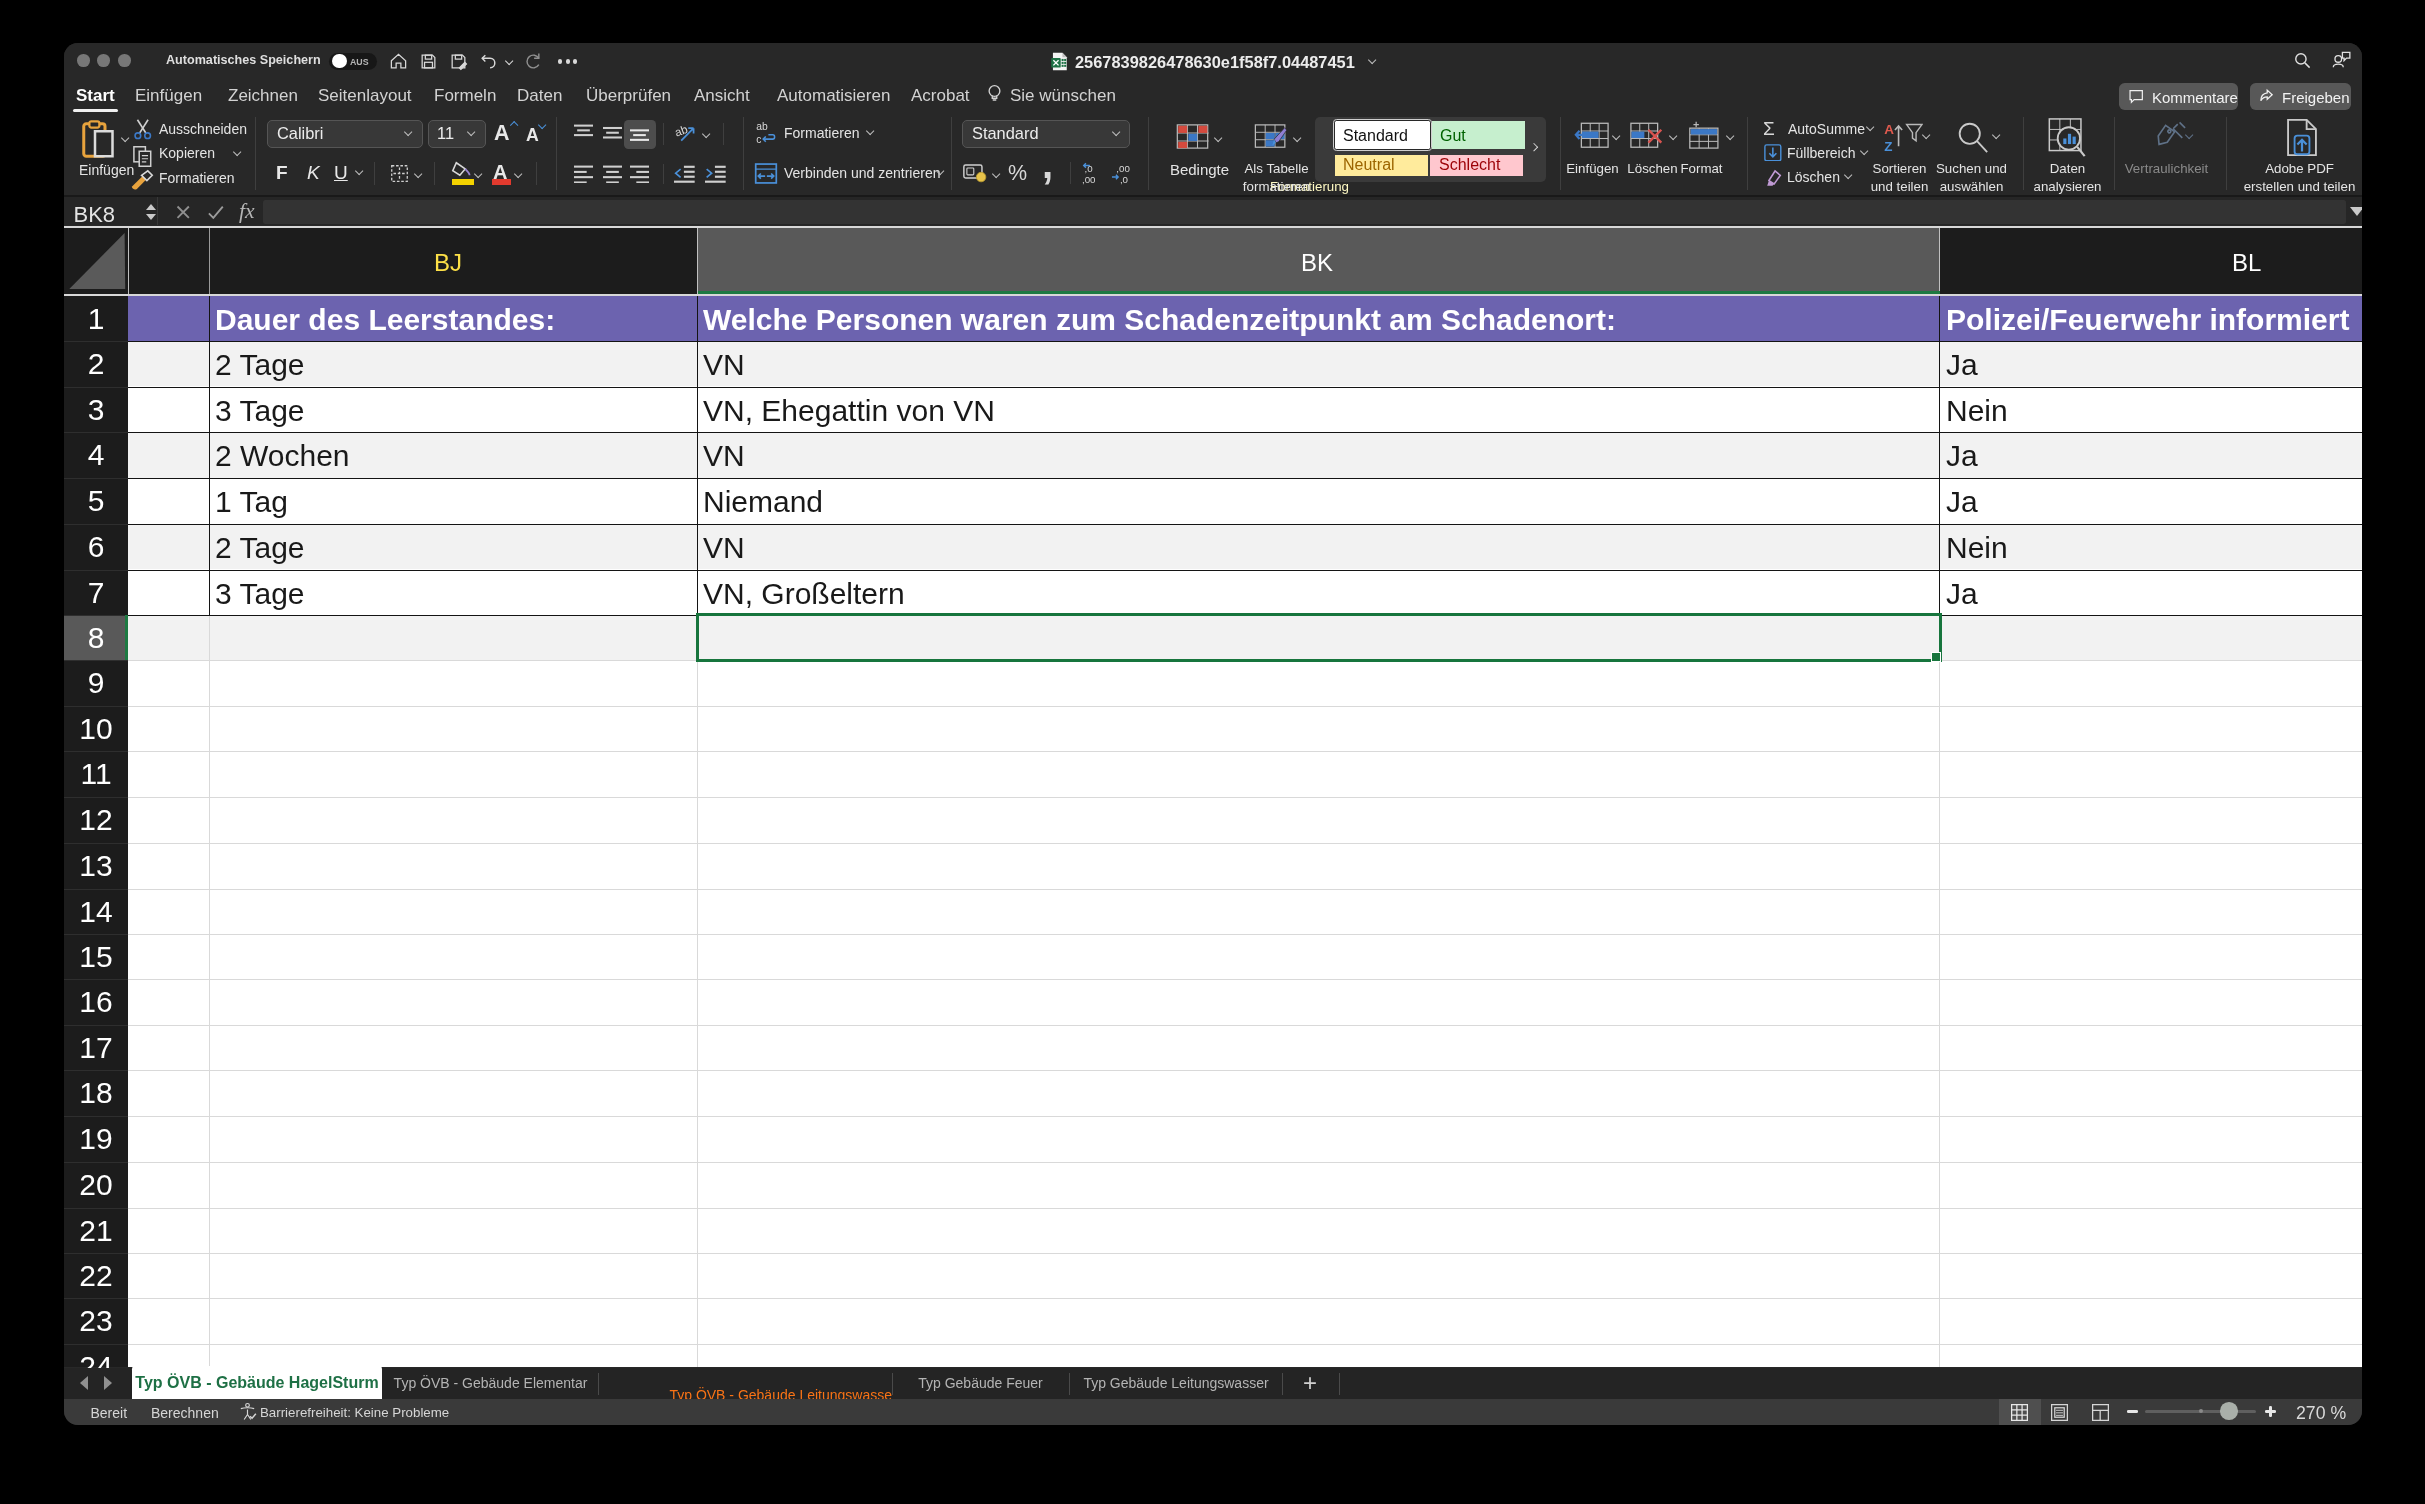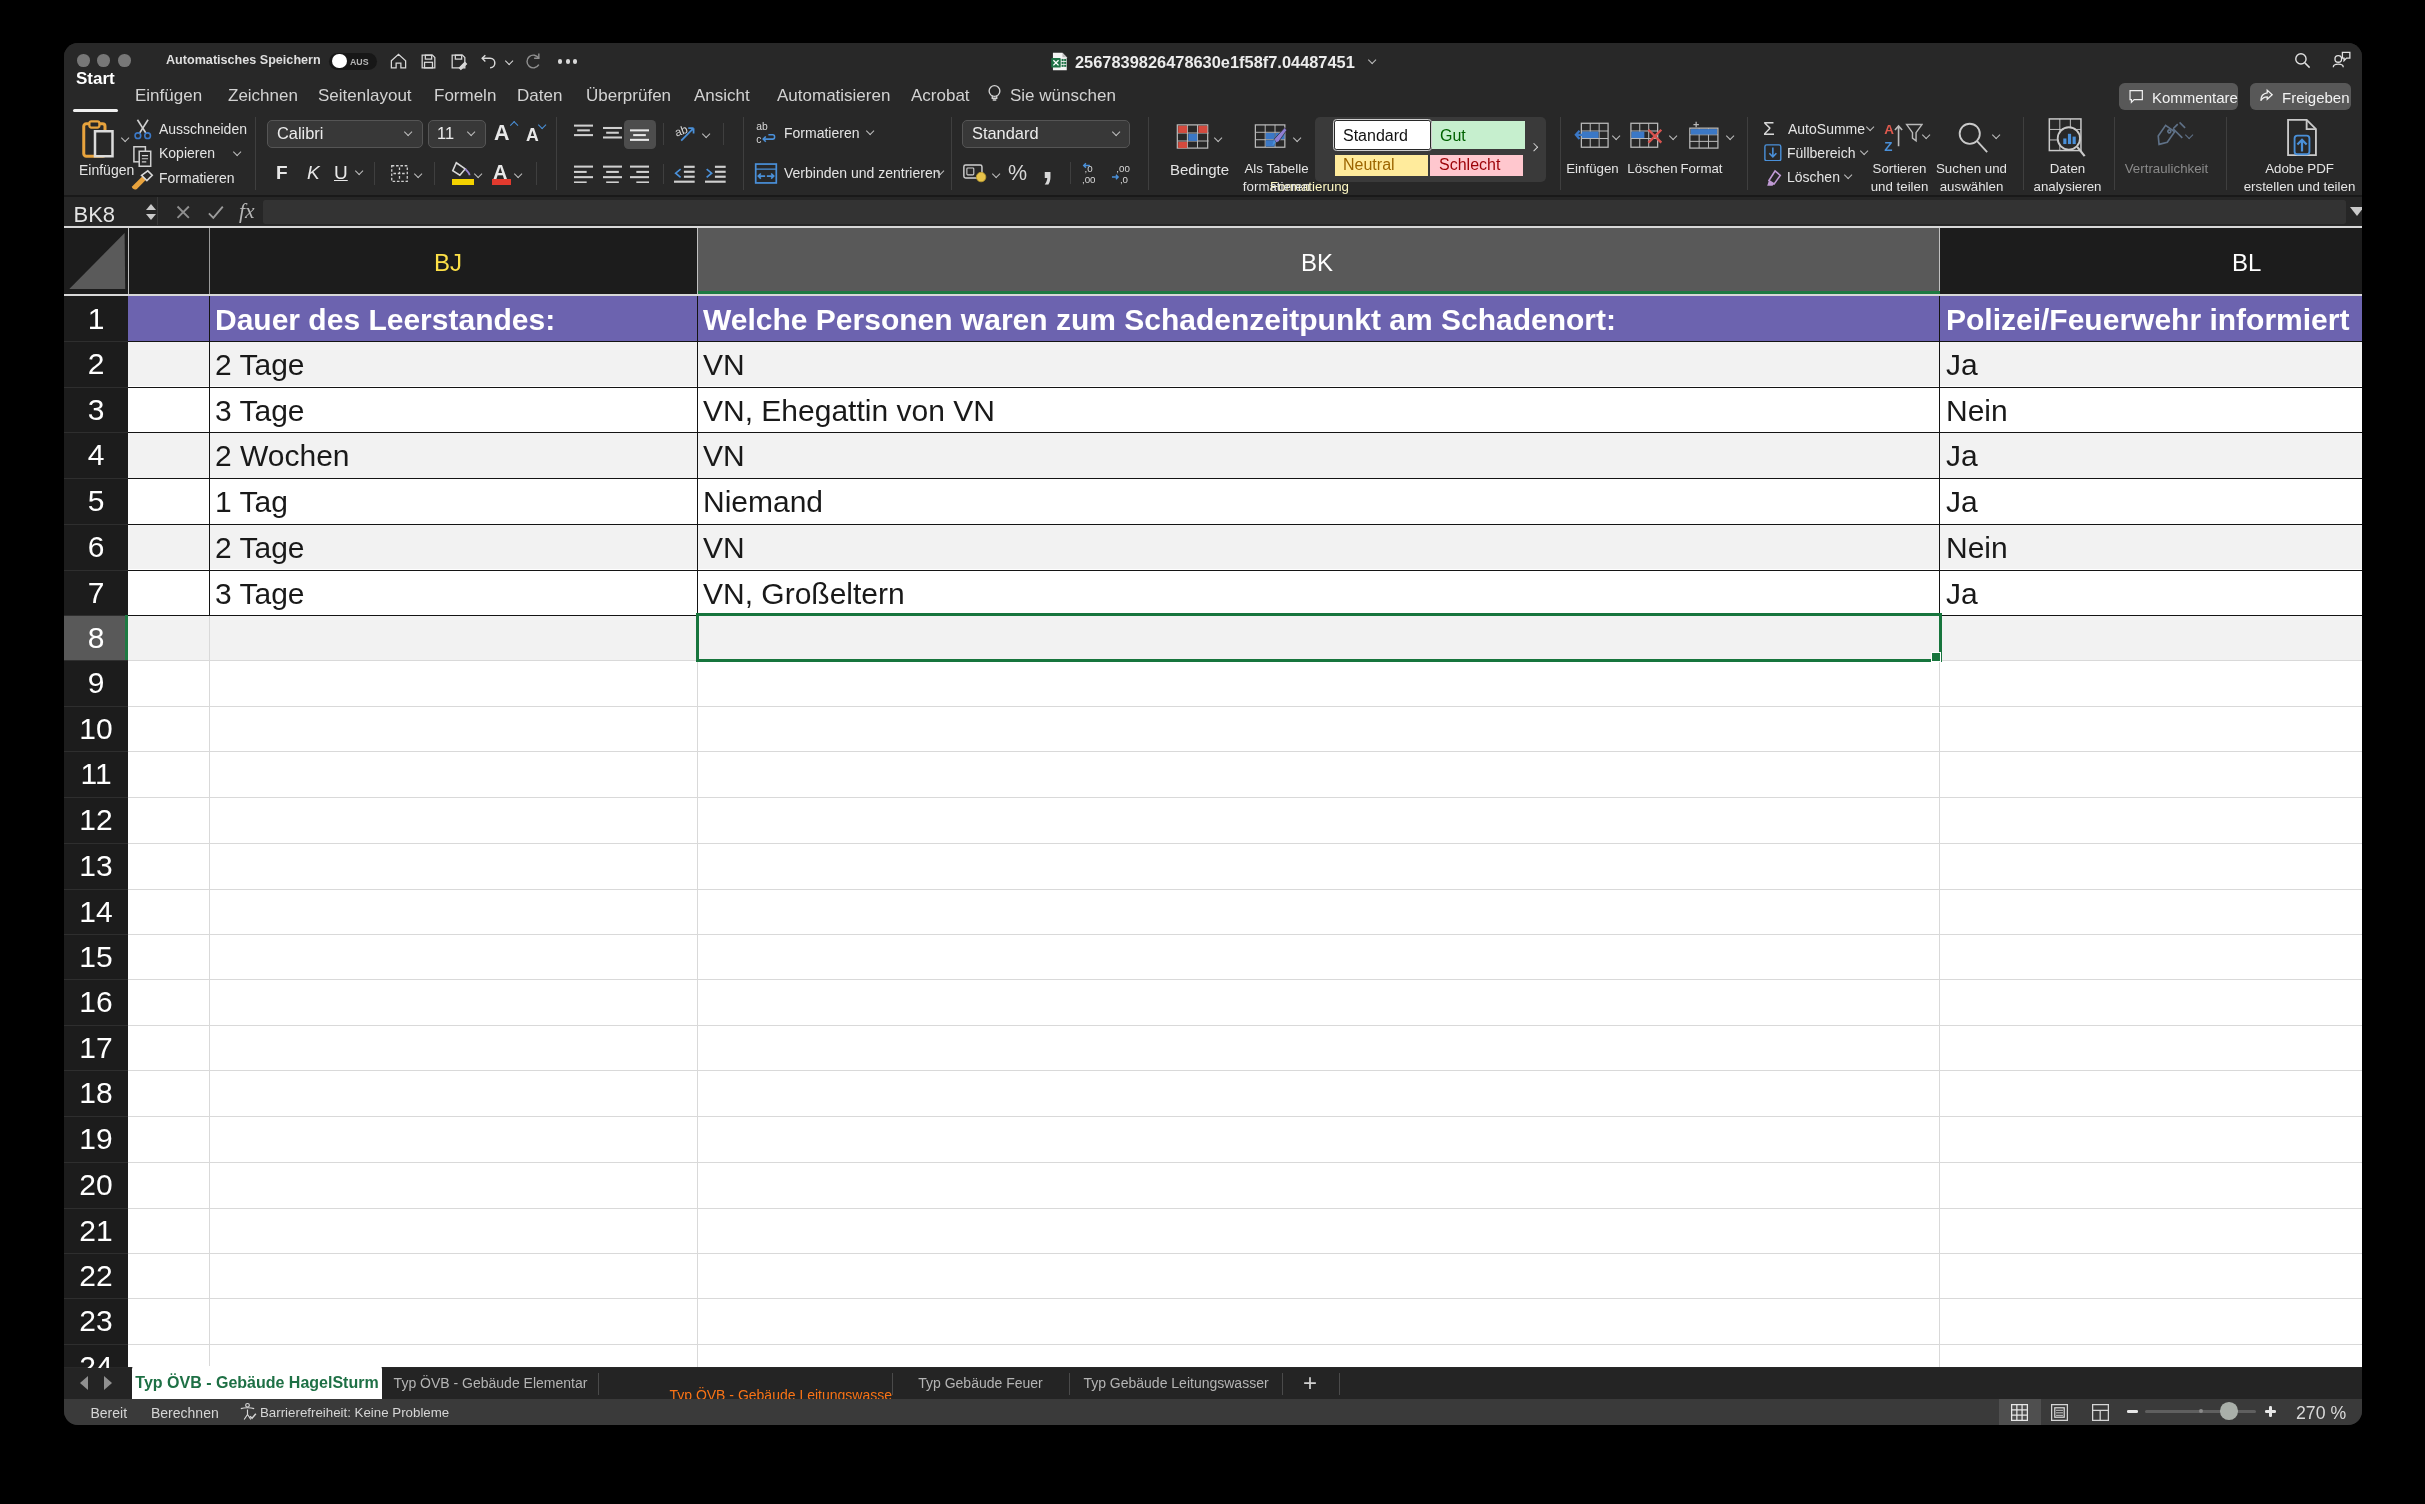--- a/index.html
+++ b/index.html
@@ -66,21 +66,21 @@
   <svg class="a" style="left:2229px;top:7.6px" width="19" height="19" viewBox="0 0 24 24" fill="none" stroke="#e0e0e0" stroke-width="1.8">
       <circle cx="10" cy="10" r="6.5"></circle>
       <path d="M15 15 L21 21"></path>
     </svg>
   <svg class="a" style="left:2266px;top:6.3px" width="21.5" height="21.5" viewBox="0 0 26 26" fill="none" stroke="#e0e0e0" stroke-width="1.6">
       <circle cx="10" cy="12" r="4"></circle>
       <path d="M4 22 C4 17 16 17 16 22"></path>
       <path d="M15 4 H24 V11 H20 L17 14 V11 H15 Z"></path>
     </svg>
 
-  <div class="a t" style="left:12px;top:26px;font-size:17px;font-weight:700;color:#fff">Start</div>
+  <div class="a t" style="left:12px;top:43px;font-size:17px;font-weight:700;color:#fff">Start</div>
   <div class="a" style="left:8.8px;top:66px;width:45px;height:3.2px;background:#f0f0f0;border-radius:1.9px"></div>
   <div class="a t rtab" style="left:71px;top:43px;font-size:17px;color:#d2d2d2">Einfügen</div>
   <div class="a t rtab" style="left:164px;top:43px;font-size:17px;color:#d2d2d2">Zeichnen</div>
   <div class="a t rtab" style="left:254px;top:43px;font-size:17px;color:#d2d2d2">Seitenlayout</div>
   <div class="a t rtab" style="left:370px;top:43px;font-size:17px;color:#d2d2d2">Formeln</div>
   <div class="a t rtab" style="left:453px;top:43px;font-size:17px;color:#d2d2d2">Daten</div>
   <div class="a t rtab" style="left:522px;top:43px;font-size:17px;color:#d2d2d2">Überprüfen</div>
   <div class="a t rtab" style="left:630px;top:43px;font-size:17px;color:#d2d2d2">Ansicht</div>
   <div class="a t rtab" style="left:713px;top:43px;font-size:17px;color:#d2d2d2">Automatisieren</div>
   <div class="a t rtab" style="left:847px;top:43px;font-size:17px;color:#d2d2d2">Acrobat</div>

